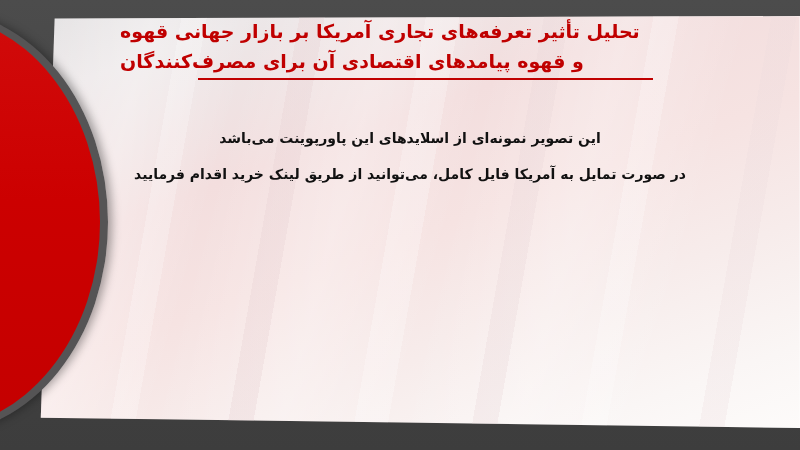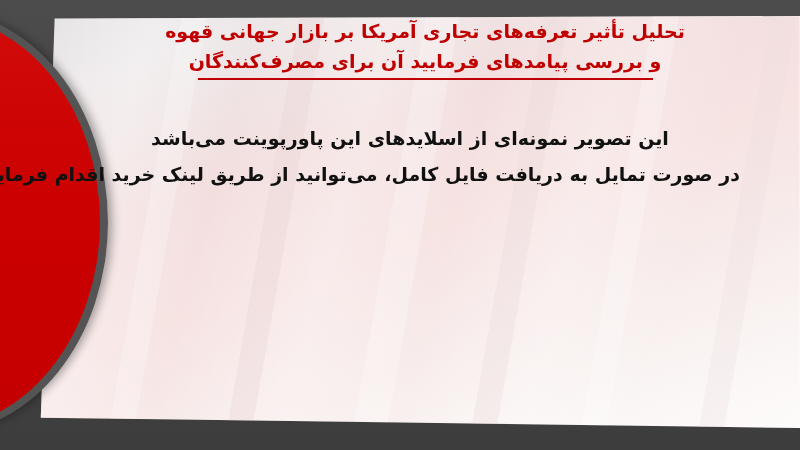--- a/index.html
+++ b/index.html
@@ -108,21 +108,21 @@
     box-shadow: 6px 0 10px -2px rgba(0,0,0,0.35);
     pointer-events: none;
   }
 
   
   .title-block {
     position: absolute;
     right: 70px;
     top: 16px;
     width: 610px;
-    text-align: center;
+    text-align: left;
     direction: rtl;
   }
   .title-line {
     color: #c00000;
     font-size: 19px;
     font-weight: 700;
     line-height: 30px;
     letter-spacing: 0;
     white-space: nowrap;
   }
@@ -136,21 +136,21 @@
   .body-block {
     position: absolute;
     right: 60px;
     top: 120px;
     width: 660px;
     text-align: center;
     direction: rtl;
   }
   .body-line {
     color: #111111;
-    font-size: 19px;
+    font-size: 14px;
     font-weight: 700;
     line-height: 36px;
     white-space: nowrap;
   }
 </style>
 </head>
 <body>
 
 <div class="slide">
 
@@ -158,22 +158,22 @@
 
   <div class="panel"></div>
   <div class="panel-streaks"></div>
 
   <div class="arc-outline"></div>
   <div class="arc-red"></div>
   <div class="arc-shadow"></div>
 
   <div class="title-block">
     <div class="title-line">تحلیل تأثیر تعرفه‌های تجاری آمریکا بر بازار جهانی قهوه</div>
-    <div class="title-line">و بررسی پیامدهای فرمایید آن برای مصرف‌کنندگان</div>
+    <div class="title-line">و قهوه پیامدهای اقتصادی آن برای مصرف‌کنندگان</div>
     <div class="title-rule"></div>
   </div>
 
   <div class="body-block">
     <div class="body-line">این تصویر نمونه‌ای از اسلایدهای این پاورپوینت می‌باشد</div>
-    <div class="body-line">در صورت تمایل به دریافت فایل کامل، می‌توانید از طریق لینک خرید اقدام فرمایید</div>
+    <div class="body-line">در صورت تمایل به آمریکا فایل کامل، می‌توانید از طریق لینک خرید اقدام فرمایید</div>
   </div>
 
 </div>
 
 </body></html>

